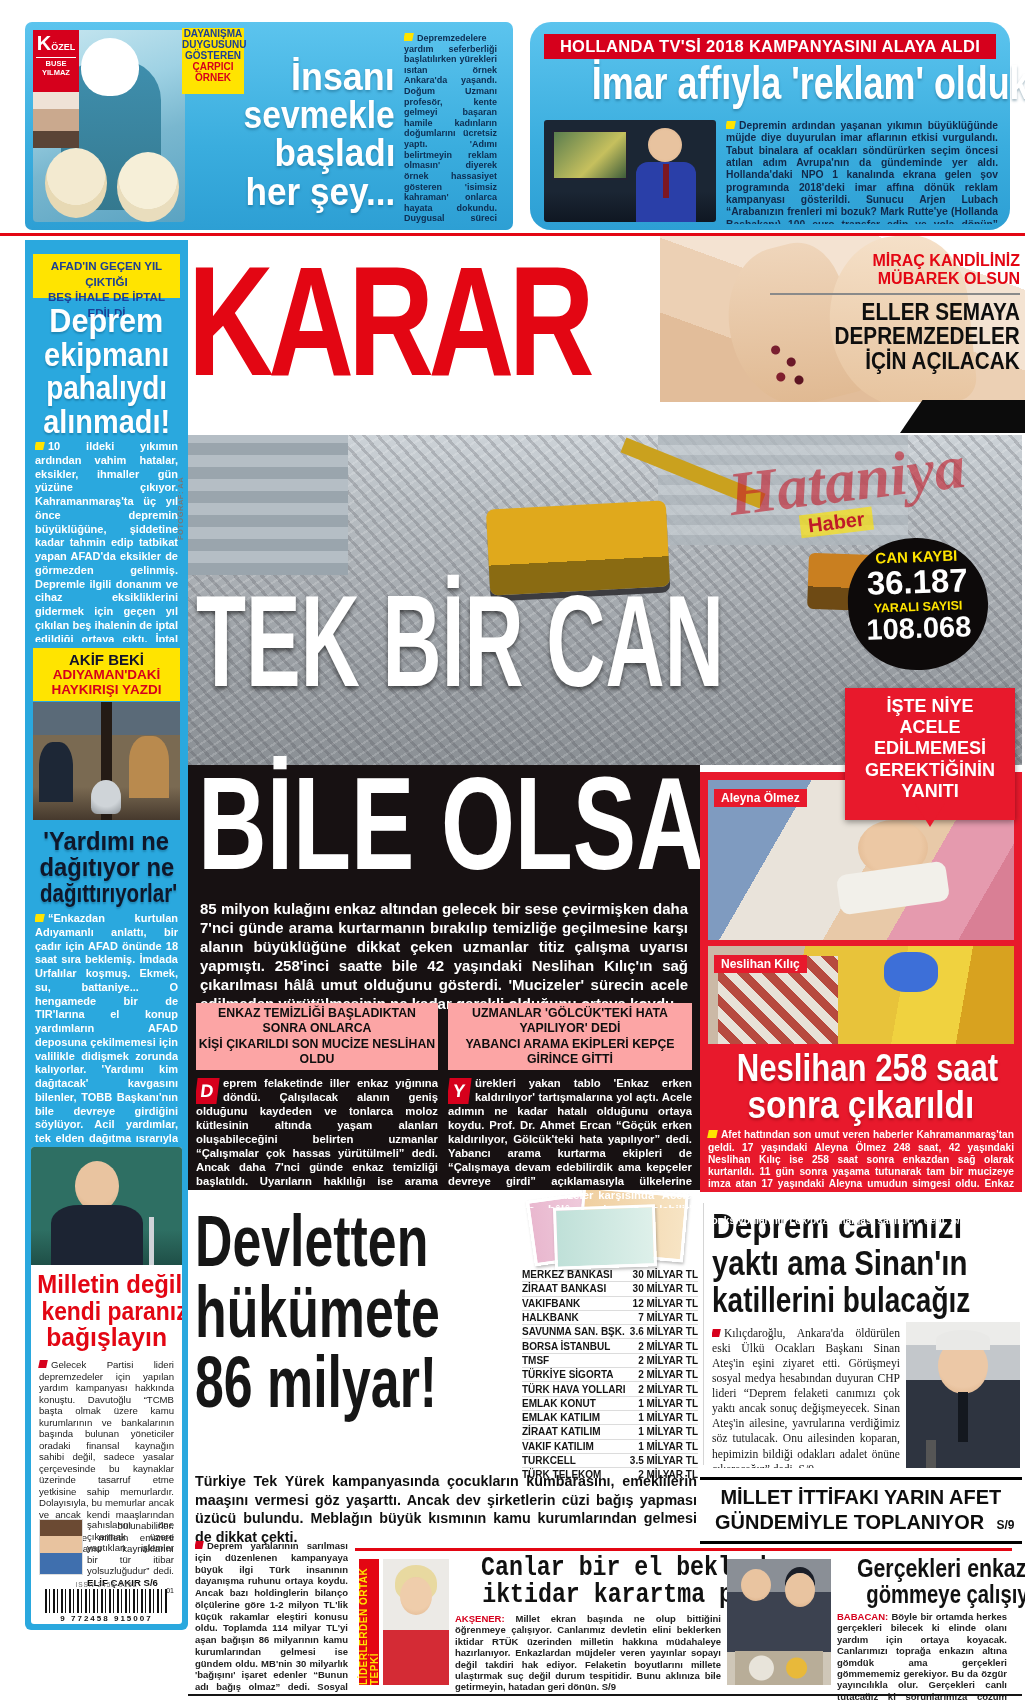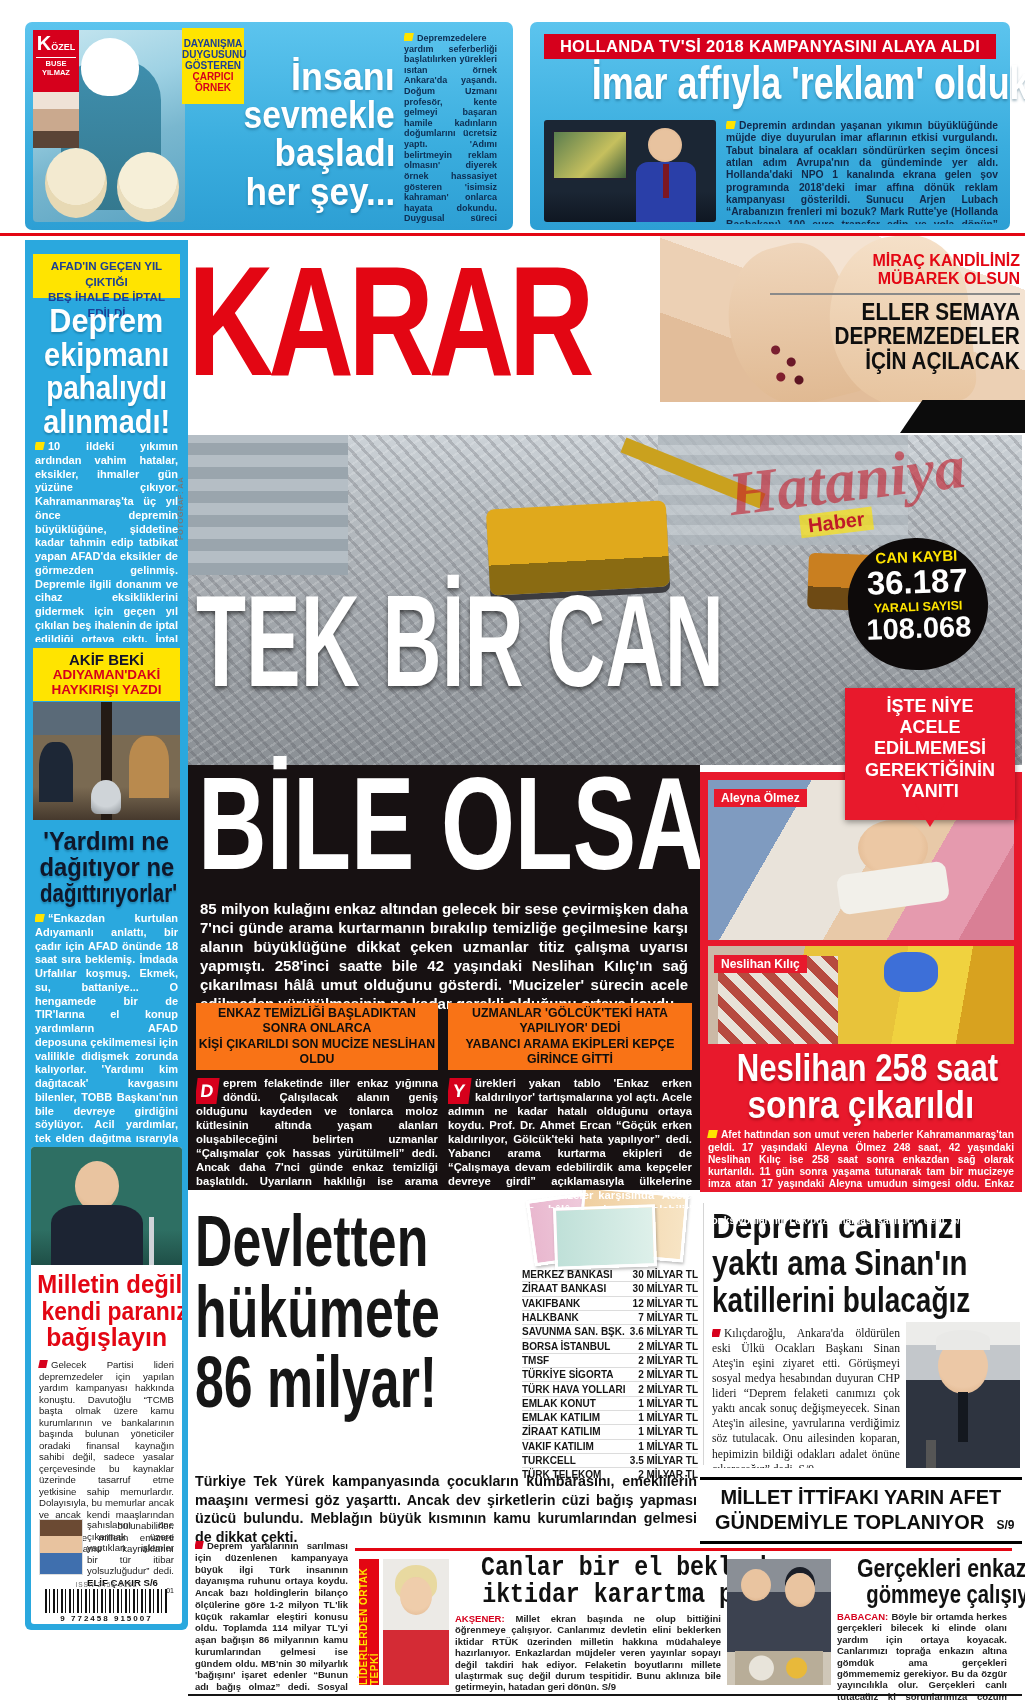--- a/index.html
+++ b/index.html
@@ -7,21 +7,21 @@
         font-family:"Liberation Sans",sans-serif;margin:0 auto;}
   .abs{position:absolute;}
   .cd{display:inline-block;white-space:nowrap;}
   .just{text-align:justify;}
   .bullet-y{display:inline-block;width:9px;height:8px;background:#ffe400;transform:skewX(-12deg);margin-right:4px;}
   .bullet-r{display:inline-block;width:8px;height:8px;background:#d6001c;transform:skewX(-12deg);margin-right:4px;}
   
   .bluecard{background:linear-gradient(180deg,#5cc4ee 0%,#3aadde 60%,#2d9fd4 100%);border-radius:7px;}
   .ylabel{background:#ffe400;}
   
-  .boxhdr{background:#f97316;color:#0e0e0e;font-weight:800;text-align:center;}
+  .boxhdr{background:#fca5a5;color:#0e0e0e;font-weight:800;text-align:center;}
   .dropcap{float:left;background:#d6001c;color:#fff;font-weight:900;width:22px;height:26px;
            line-height:26px;text-align:center;font-size:18px;transform:skewX(-7deg);margin:2px 5px 0 0;}
   .chip{background:#e8192c;color:#fff;font-weight:800;font-size:12px;padding:2px 7px;display:inline-block;}
   .bankrow{display:flex;justify-content:space-between;align-items:center;height:13.3px;
            border-bottom:1px solid #dcdcdc;font-size:10px;font-weight:800;color:#151515;}
   .vtext{writing-mode:vertical-rl;transform:rotate(180deg);}
 </style>
 </head>
 <body>
 
@@ -32,37 +32,37 @@
       <div class="abs" style="left:28px;top:30px;width:100px;height:150px;background:linear-gradient(180deg,#3f8fae,#35798f);border-radius:40px 40px 0 0;"></div>
       <div class="abs" style="left:48px;top:8px;width:58px;height:58px;background:#fff;border-radius:50% 50% 46% 46%;"></div>
       <div class="abs" style="left:12px;top:118px;width:62px;height:70px;background:radial-gradient(circle at 50% 40%,#f3ead0 0 55%,#e7d9b4 56%);border-radius:50%;"></div>
       <div class="abs" style="left:84px;top:122px;width:62px;height:70px;background:radial-gradient(circle at 50% 40%,#f6efd8 0 55%,#e9ddbd 56%);border-radius:50%;"></div>
     </div>
     <div class="abs" style="left:8px;top:8px;width:46px;height:62px;background:#d6001c;color:#fff;text-align:center;padding-top:2px;">
       <span style="font-weight:900;font-size:20px;">K</span><span style="font-weight:800;font-size:9px;">ÖZEL</span>
       <div style="font-weight:800;font-size:7.5px;line-height:1.15;border-top:1px solid #fff;margin:2px 3px 0;padding-top:2px;">BUSE YILMAZ</div>
     </div>
     <div class="abs" style="left:8px;top:70px;width:46px;height:56px;background:linear-gradient(180deg,#efe2d6 0 30%,#caa98e 30% 70%,#5a4436 70%);"></div>
-    <div class="abs ylabel" style="left:157px;top:6px;width:62px;height:66px;text-align:center;font-size:10px;line-height:1.1;font-weight:800;padding-top:10px;">
+    <div class="abs ylabel" style="left:157px;top:6px;width:62px;height:66px;text-align:center;font-size:10px;line-height:1.1;font-weight:800;padding-top:0;">
       <div style="color:#1c3f94;">DAYANIŞMA</div>
       <div style="color:#1c3f94;">DUYGUSUNU</div>
       <div style="color:#1c3f94;">GÖSTEREN</div>
       <div style="color:#d6001c;">ÇARPICI</div>
       <div style="color:#d6001c;">ÖRNEK</div>
     </div>
     <div class="abs" style="left:120px;top:36px;width:250px;text-align:right;color:#fff;font-weight:900;font-size:39px;line-height:.98;text-shadow:0 2px 3px rgba(0,60,90,.35);">
       <span class="cd" style="transform:scaleX(.92);transform-origin:100% 50%;">İnsanı</span><br>
       <span class="cd" style="transform:scaleX(.86);transform-origin:100% 50%;">sevmekle</span><br>
       <span class="cd" style="transform:scaleX(.9);transform-origin:100% 50%;">başladı</span><br>
       <span class="cd" style="transform:scaleX(.9);transform-origin:100% 50%;">her şey...</span>
     </div>
     <div class="abs just" style="left:379px;top:11px;width:93px;height:190px;overflow:hidden;font-weight:800;font-size:9px;line-height:1.18;color:#0d2d52;"><span class="bullet-y"></span><span>Depremzedelere yardım seferberliği başlatılırken yürekleri ısıtan örnek Ankara'da yaşandı. Doğum Uzmanı profesör, kente gelmeyi başaran hamile kadınların doğumlarını ücretsiz yaptı. 'Adımı belirtmeyin reklam olmasın' diyerek örnek hassasiyet gösteren 'isimsiz kahraman' onlarca hayata dokundu. Duygusal süreci anlattı: Gözyaşından ultrasonu bile göremediğim oldu. Asgari ücretli hastabakıcılar evlerinden mama, battaniye getirdi. Hastane olarak onların ihtiyaçlarını da temin ettik. S/7</span></div>
   </div>
 
-  <div class="abs bluecard" style="left:530px;top:22px;width:480px;height:208px;">
+  <div class="abs bluecard" style="left:530px;top:22px;width:480px;height:208px;border-radius:21px;">
     <div class="abs" style="left:14px;top:12px;width:452px;height:25px;background:#d6001c;color:#fff;font-weight:800;font-size:16.5px;line-height:25px;text-align:center;letter-spacing:.3px;">HOLLANDA TV'Sİ 2018 KAMPANYASINI ALAYA ALDI</div>
     <div class="abs" style="left:0;top:38px;width:480px;text-align:center;color:#fff;font-weight:900;font-size:46px;line-height:1;text-shadow:0 2px 3px rgba(0,60,90,.35);">
       <span class="cd" style="transform:scaleX(.78);transform-origin:50% 50%;">İmar affıyla 'reklam' olduk</span>
     </div>
     <div class="abs" style="left:14px;top:98px;width:172px;height:102px;border-radius:3px;overflow:hidden;background:linear-gradient(180deg,#1b2634 0 70%,#0f1722);">
       <div class="abs" style="left:8px;top:10px;width:72px;height:46px;background:linear-gradient(135deg,#5a7d4e,#c6c05e 60%,#3d5c3a);border:2px solid #223;"></div>
       <div class="abs" style="left:104px;top:8px;width:34px;height:34px;background:radial-gradient(circle,#e8c39f 0 60%,#d3a67e);border-radius:50%;"></div>
       <div class="abs" style="left:92px;top:42px;width:60px;height:60px;background:#2a3fa8;border-radius:12px 12px 0 0;"></div>
       <div class="abs" style="left:119px;top:44px;width:6px;height:34px;background:#7c1722;"></div>
     </div>

